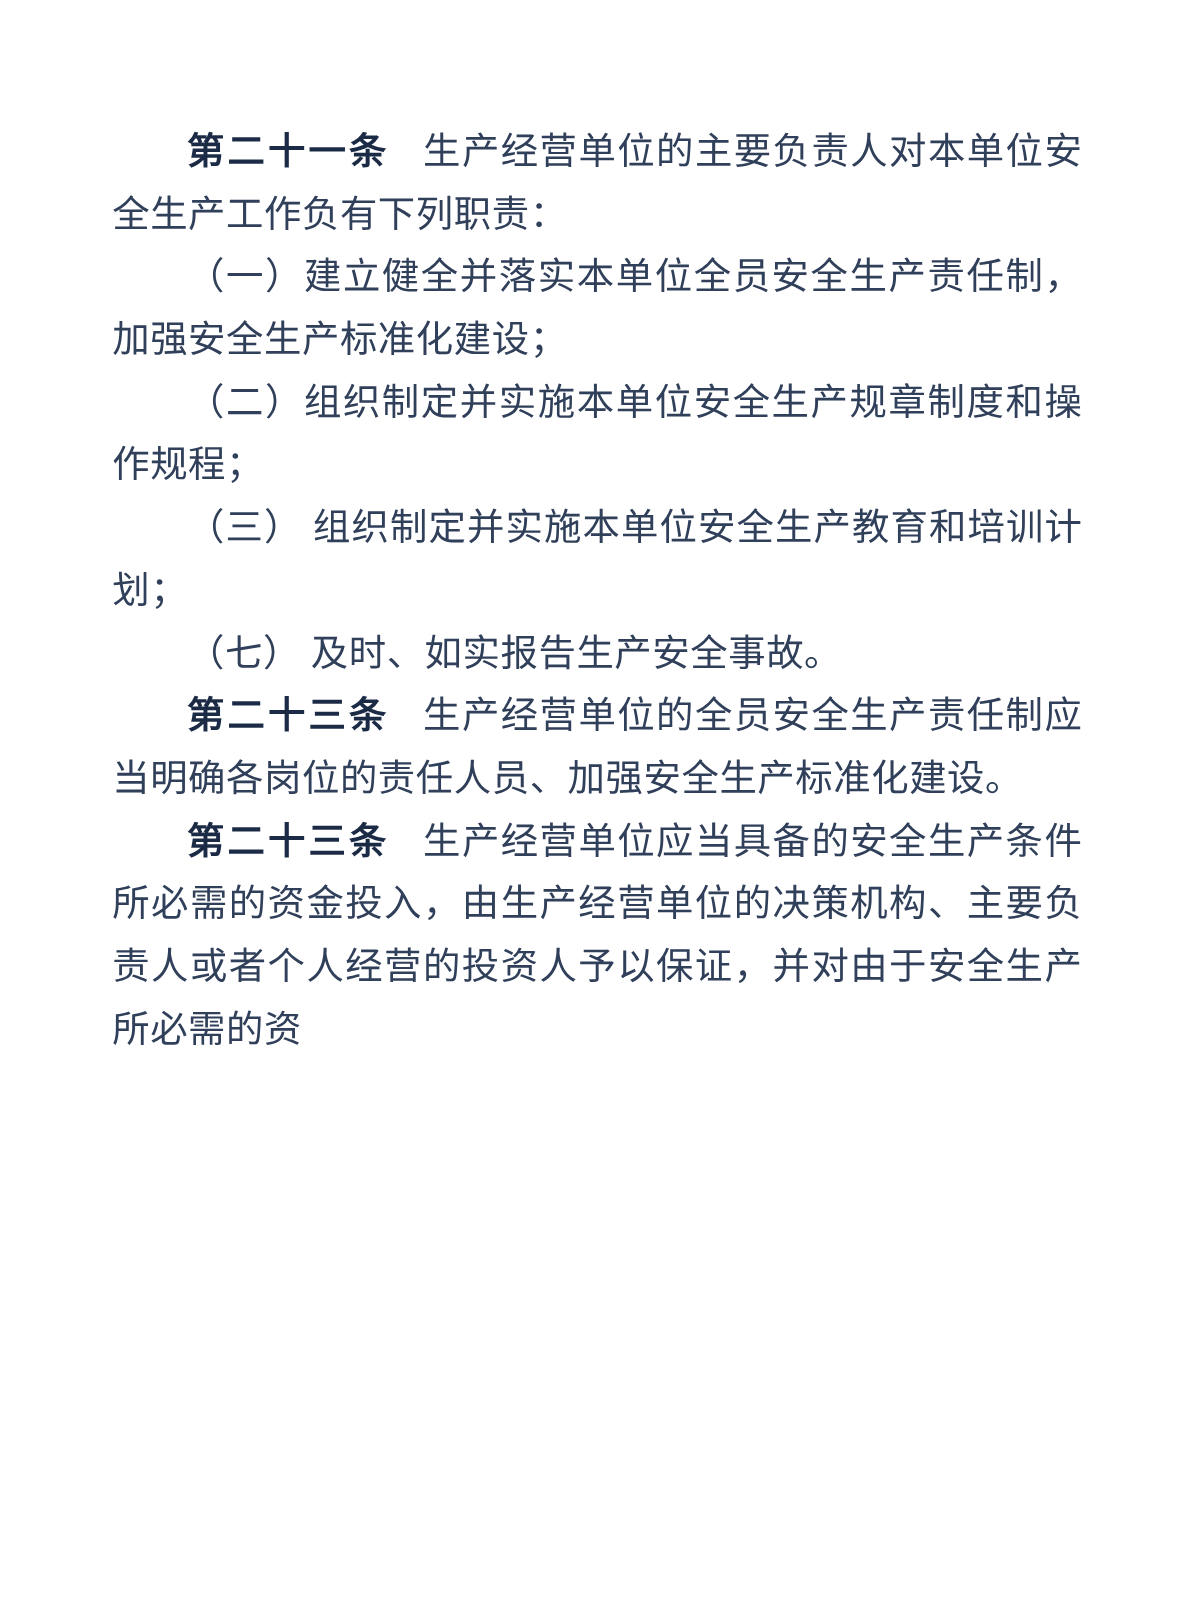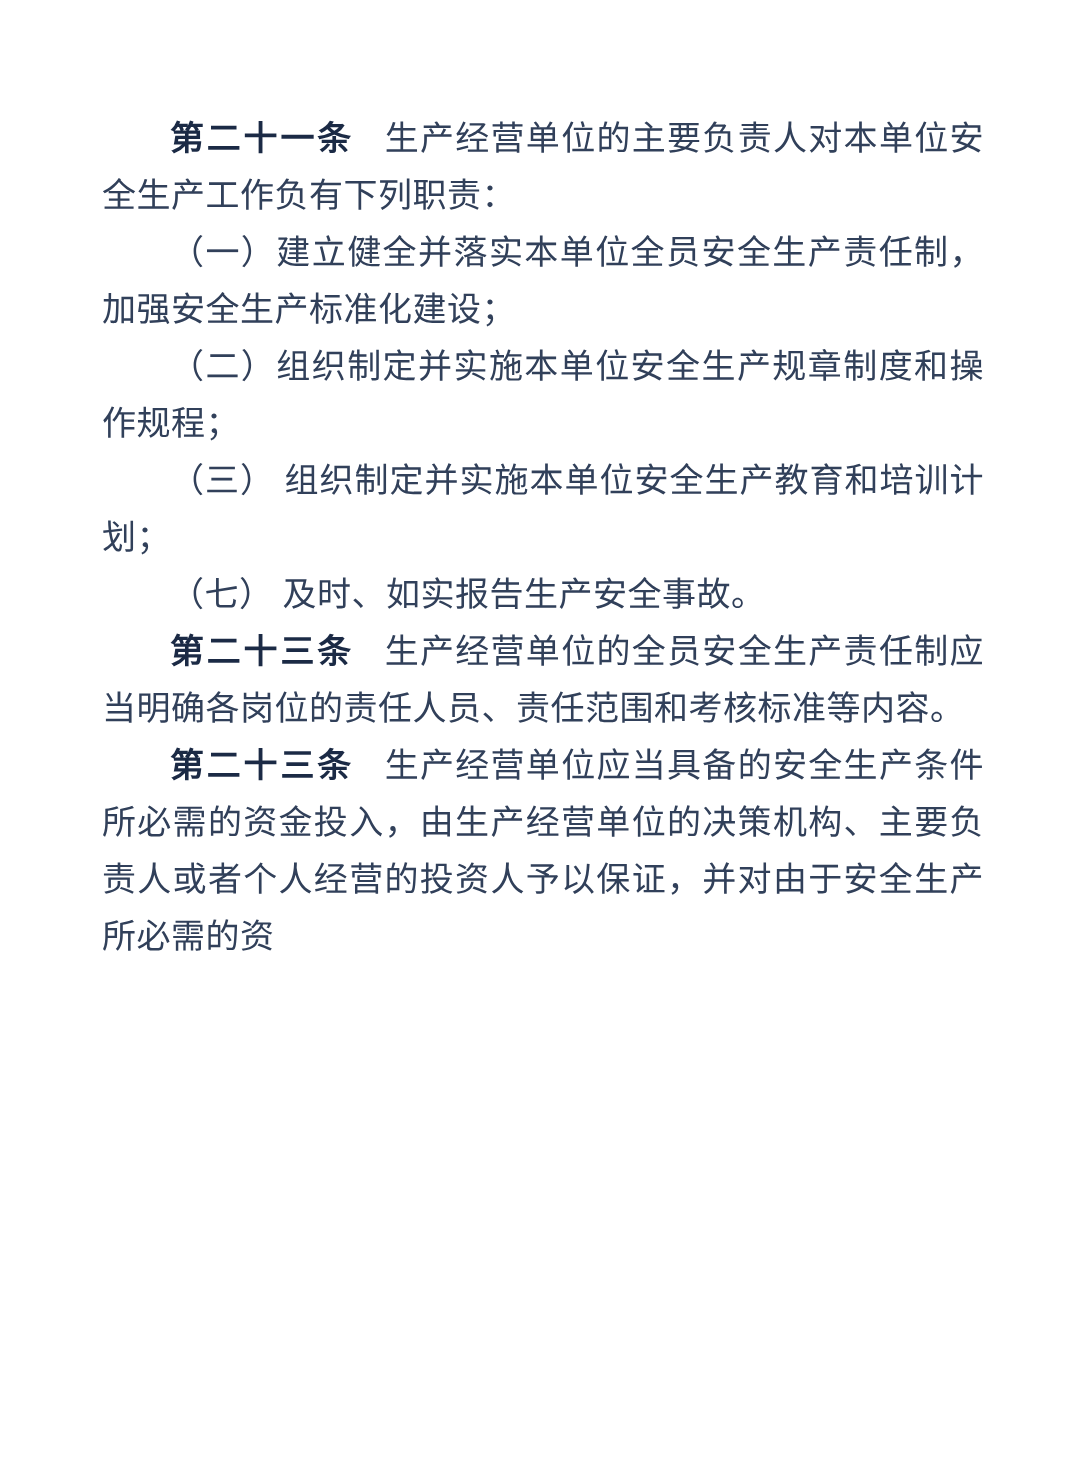--- a/index.html
+++ b/index.html
@@ -45,16 +45,16 @@
 </head>
 <body>
 
 <div class="page">
   <div class="doc-body">
       <p class="doc-para"><span class="article-label">第二十一条</span><span class="para-text">生产经营单位的主要负责人对本单位安全生产工作负有下列职责：</span></p>
       <p class="doc-para"><span class="para-text">（一）建立健全并落实本单位全员安全生产责任制，加强安全生产标准化建设；</span></p>
       <p class="doc-para"><span class="para-text">（二）组织制定并实施本单位安全生产规章制度和操作规程；</span></p>
       <p class="doc-para"><span class="para-text">（三） 组织制定并实施本单位安全生产教育和培训计划；</span></p>
       <p class="doc-para"><span class="para-text">（七） 及时、如实报告生产安全事故。</span></p>
-      <p class="doc-para"><span class="article-label">第二十三条</span><span class="para-text">生产经营单位的全员安全生产责任制应当明确各岗位的责任人员、责任范围和考核标准等内容。</span></p>
+      <p class="doc-para"><span class="article-label">第二十三条</span><span class="para-text">生产经营单位的全员安全生产责任制应当明确各岗位的责任人员、加强安全生产标准化建设。</span></p>
       <p class="doc-para"><span class="article-label">第二十三条</span><span class="para-text">生产经营单位应当具备的安全生产条件所必需的资金投入，由生产经营单位的决策机构、主要负责人或者个人经营的投资人予以保证，并对由于安全生产所必需的资</span></p>
     </div>
 </div>
 
 </body></html>

